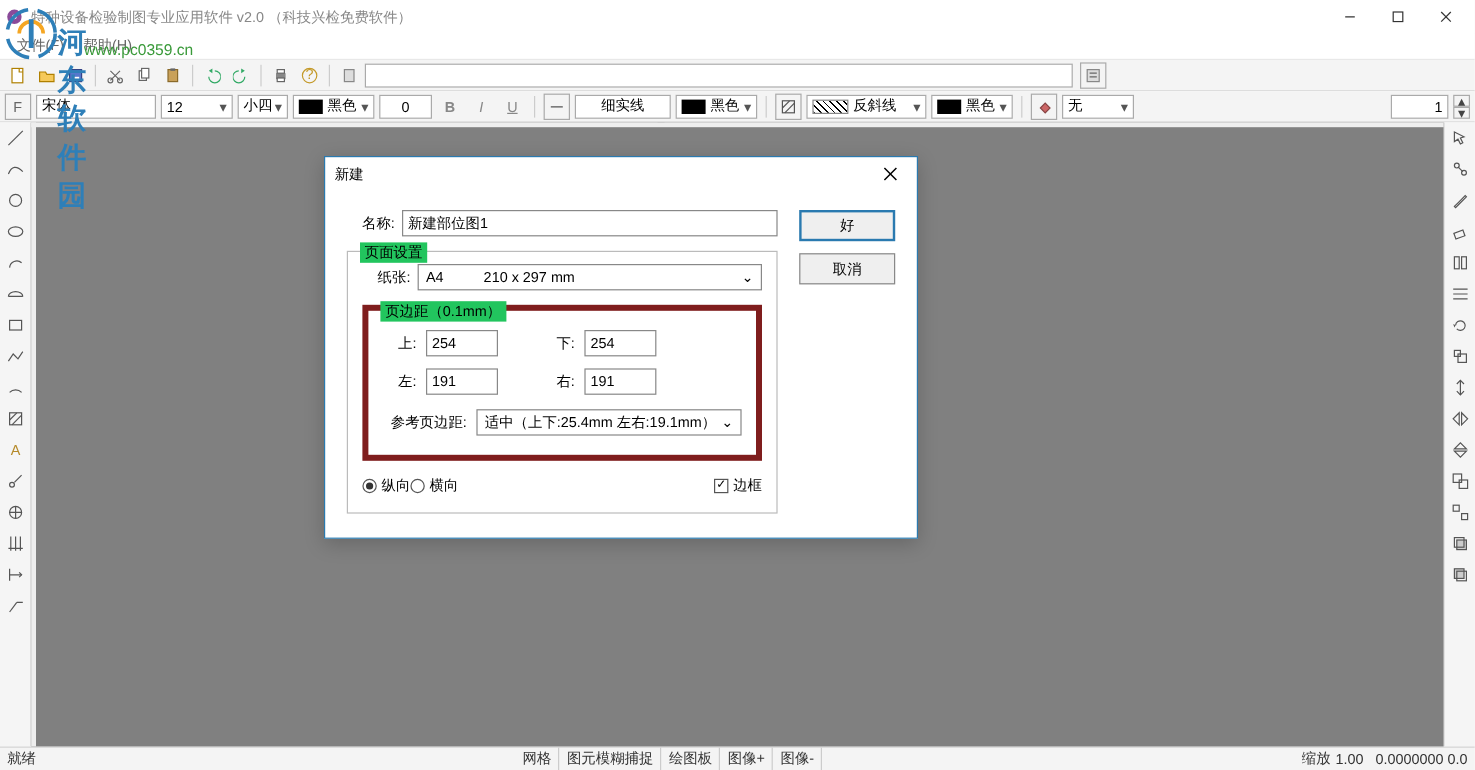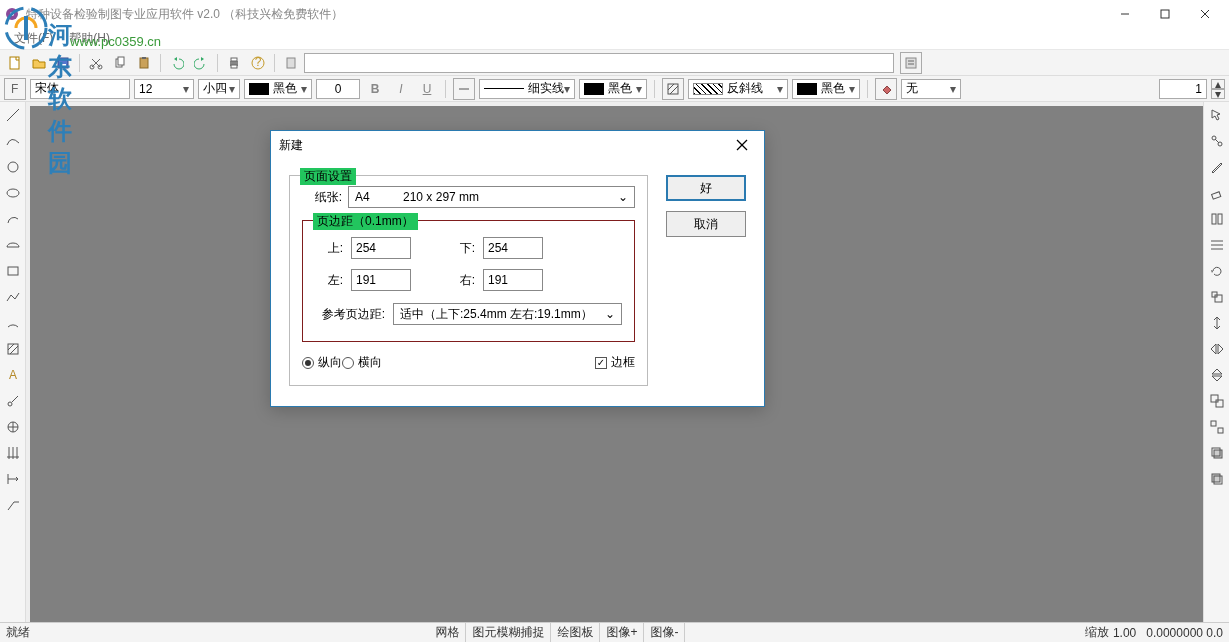--- a/index.html
+++ b/index.html
@@ -58,21 +58,21 @@
 .dlg-right { width: 80px; display: flex; flex-direction: column; gap: 10px; }
 .dlg-btn { height: 26px; border: 1px solid #888; background: #efefef; display: flex; align-items: center; justify-content: center; }
 .dlg-btn.primary { border: 2px solid #2a7ab0; }
 .field-row { display: flex; align-items: center; margin-bottom: 12px; gap: 6px; }
 .field-label { width: 40px; text-align: right; }
 .text-input { border: 1px solid #888; height: 22px; padding: 0 4px; flex: 1; }
 .fieldset { border: 1px solid #bbb; padding: 10px 12px 14px 12px; position: relative; }
 .fieldset .legend { position: absolute; top: -8px; left: 10px; background: #22c55e; padding: 0 4px; }
 .select { border: 1px solid #888; height: 22px; display: flex; align-items: center; padding: 0 6px; flex: 1; position: relative; }
 .select .dd { margin-left: auto; }
-.subset { border: 1px solid #7f1d1d; padding: 16px 12px; margin-top: 10px; position: relative; }
+.subset { border: 5px solid #7f1d1d; padding: 16px 12px; margin-top: 10px; position: relative; }
 .margin-row { display: flex; align-items: center; gap: 8px; margin-bottom: 10px; }
 .margin-row:last-child { margin-bottom: 0; }
 .margin-label { width: 28px; text-align: right; }
 .margin-input { border: 1px solid #888; height: 22px; width: 60px; padding: 0 4px; }
 .orient-row { display: flex; align-items: center; margin-top: 12px; }
 .radio { width: 12px; height: 12px; border: 1px solid #555; border-radius: 50%; display: inline-flex; align-items: center; justify-content: center; margin-right: 4px; }
 .radio.checked::after { content: ""; width: 6px; height: 6px; background: #333; border-radius: 50%; }
 .checkbox { width: 12px; height: 12px; border: 1px solid #555; display: inline-flex; align-items: center; justify-content: center; margin-right: 4px; }
 .checkbox.checked::after { content: "✓"; font-size: 10px; line-height: 10px; }
 
@@ -236,21 +236,21 @@
     </div>
   <div class="tb-btn">
       <u style="color:#888;">U</u>
     </div>
   <div class="tb-sep"></div>
   <div class="tb-btn" style="border:1px solid #aaa;">
       <svg width="14" height="14" viewBox="0 0 14 14">
         <line x1="2" y1="7" x2="12" y2="7" stroke="#555"></line>
       </svg>
     </div>
-  <div class="combo" style="width:96px;">
+  <div class="combo" style="width:80px;flex-direction:column;">
       <span class="line-sample"></span>
       <span>细实线</span>
       <span class="dd">▾</span>
     </div>
   <div class="combo" style="width:68px;">
       <span class="swatch"></span>
       <span>黑色</span>
       <span class="dd">▾</span>
     </div>
   <div class="tb-sep"></div>
@@ -394,20 +394,24 @@
         <span>新建</span>
         <div class="dlg-close">
           <svg width="12" height="12" viewBox="0 0 12 12">
               <line x1="1" y1="1" x2="11" y2="11" stroke="#000" stroke-width="1.3"></line>
               <line x1="11" y1="1" x2="1" y2="11" stroke="#000" stroke-width="1.3"></line>
             </svg>
         </div>
       </div>
       <div class="dlg-body">
         <div class="dlg-left">
+          <div class="field-row">
+            <span class="field-label">名称:</span>
+            <input class="text-input" value="新建部位图1" style="">
+          </div>
           <div class="fieldset">
             <span class="legend">页面设置</span>
             <div class="field-row">
               <span class="field-label">纸张:</span>
               <div class="select">
                 <span style="white-space:pre;">A4          210 x 297 mm</span>
                 <span class="dd">⌄</span>
               </div>
             </div>
             <div class="subset">

